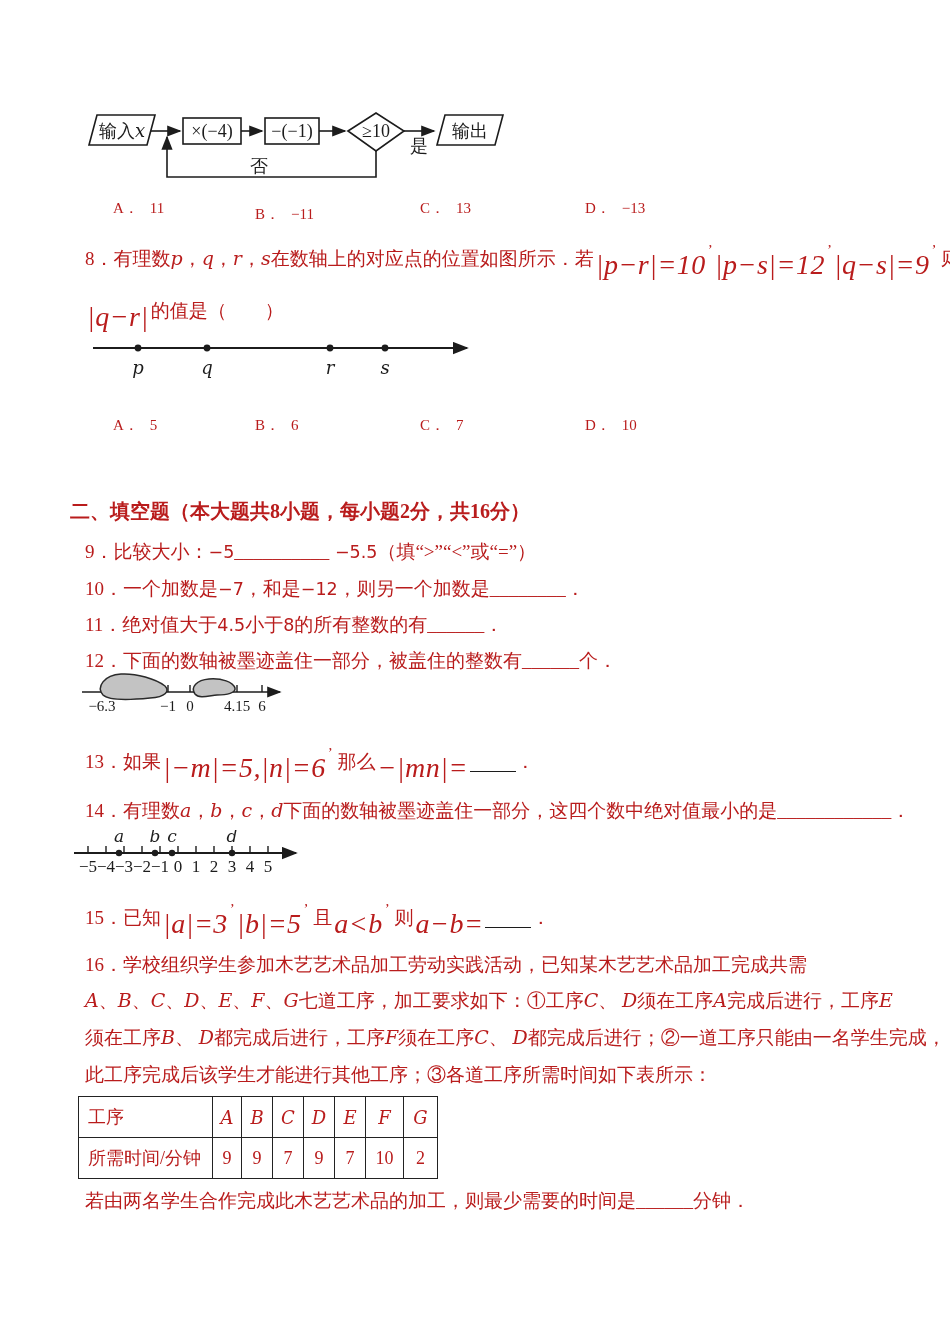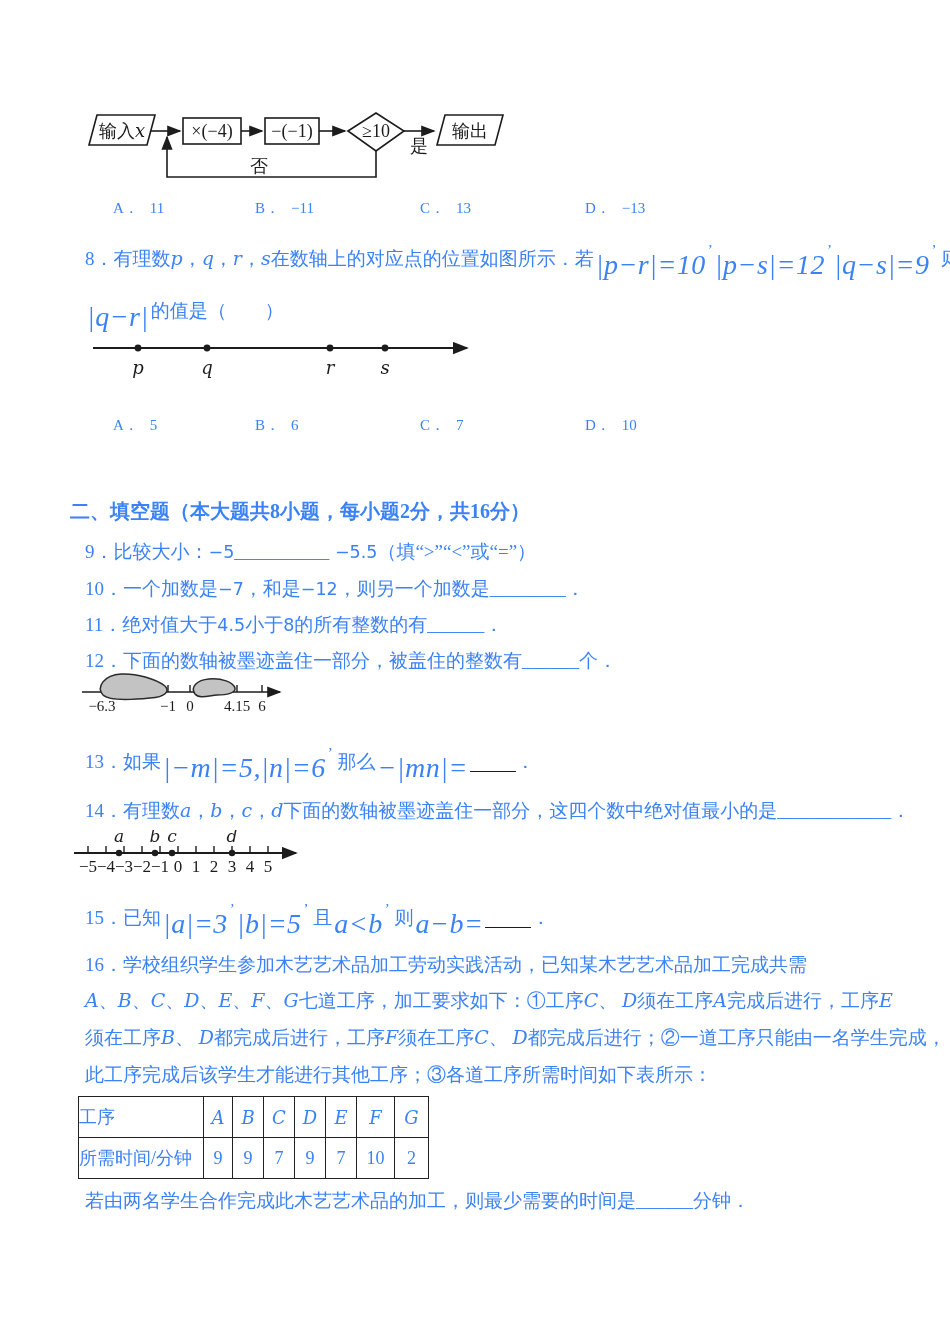--- a/index.html
+++ b/index.html
@@ -1,39 +1,39 @@
 <!DOCTYPE html>
 <html><head>
 <meta charset="utf-8">
 <style>
   html,body { margin:0; padding:0; background:#e8e8e8; }
   #page {
     position:relative; width:950px; height:1344px; background:#ffffff;
-    font-family:"Liberation Serif","DejaVu Serif",serif; color:#3b82f6;
+    font-family:"Liberation Serif","DejaVu Serif",serif; color:#b91c1c;
     overflow:hidden;
   }
   .abs { position:absolute; }
   .line { font-size:19px; line-height:1.25; white-space:nowrap; }
   .seg-cn { }
   .seg-mi { font-family:"DejaVu Serif",serif; font-style:italic; }
   .seg-sn { font-family:"DejaVu Sans","Liberation Sans",sans-serif; font-size:17.5px; }
   .seg-eq { font-family:Liberation Serif, serif; font-style:italic; font-size:28px;
             position:relative; top:9px; margin:0 2px; letter-spacing:0.5px; }
   .seg-pr { font-size:15px; vertical-align:10px; }
   .seg-bl { display:inline-block; width:46px; height:1em;
             border-bottom:1.6px solid #1c1c1c; position:relative; top:4px; }
   .sec-title { font-weight:bold; font-size:20px; }
   .opt { position:absolute; font-size:15px; white-space:nowrap; }
   .opt .lab { margin-right:11px; }
   svg text { fill:#1c1c1c; }
   .fig-label-italic { font-family:"DejaVu Serif",serif; font-style:italic; }
   table.wtable { border-collapse:collapse; table-layout:fixed; }
   table.wtable td { border:1.6px solid #222; font-size:18px; text-align:center;
                     height:40px; padding:0; }
-  table.wtable td.rowhead { text-align:left; font-size:18px;margin-left:16px; }
+  table.wtable td.rowhead { text-align:left; padding-left:9px; font-size:18px;margin-left:16px; }
   table.wtable td.letter { font-family:"DejaVu Serif",serif; font-style:italic; }
 </style>
 </head>
 <body>
 
 <div id="page">
 
   <svg class="abs" style="left:85px; top:108px;" width="424" height="80" viewBox="0 0 424 80">
     <defs>
       <marker id="ah" markerWidth="9" markerHeight="8" refX="8" refY="3.5" orient="auto">
@@ -62,21 +62,21 @@
 
     <polygon points="360,7 418,7 410,37 352,37" fill="none" stroke="#1c1c1c" stroke-width="1.6"></polygon>
     <text x="385" y="29" font-size="18" text-anchor="middle">输出</text>
 
     <path d="M291,43 L291,69 L82,69 L82,29" fill="none" stroke="#1c1c1c" stroke-width="1.6" marker-end="url(#ah)"></path>
     <text x="174" y="64" font-size="18" text-anchor="middle">否</text>
   </svg>
 
   <div>
     <span class="opt" style="left:113px; top:199px;"><span class="lab">A．</span><span>11</span></span>
-    <span class="opt" style="left:255px; top:199px;"><span class="lab">B．</span><span>−11</span></span>
+    <span class="opt" style="left:255px; top:205px;"><span class="lab">B．</span><span>−11</span></span>
     <span class="opt" style="left:420px; top:199px;"><span class="lab">C．</span><span>13</span></span>
     <span class="opt" style="left:585px; top:199px;"><span class="lab">D．</span><span>−13</span></span>
   </div>
 
   <div class="abs line" style="left:85px; top:238px;"><span class="seg-cn">8．有理数</span><span class="seg-mi">p</span><span class="seg-cn">，</span><span class="seg-mi">q</span><span class="seg-cn">，</span><span class="seg-mi">r</span><span class="seg-cn">，</span><span class="seg-mi">s</span><span class="seg-cn">在数轴上的对应点的位置如图所示．若</span><span class="seg-eq">|p−r|=10</span><span class="seg-pr">’</span><span class="seg-eq">|p−s|=12</span><span class="seg-pr">’</span><span class="seg-eq">|q−s|=9</span><span class="seg-pr">’</span><span class="seg-cn"> 则</span></div>
   <div class="abs line" style="left:85px; top:290px;"><span class="seg-eq">|q−r|</span><span class="seg-cn">的值是（　　）</span></div>
 
   <svg class="abs" style="left:85px; top:332px;" width="400" height="50" viewBox="0 0 400 50">
     <line x1="8" y1="16" x2="382" y2="16" stroke="#1c1c1c" stroke-width="1.8" marker-end="url(#ah)"></line>
     <circle cx="53" cy="16" r="3.4" fill="#1c1c1c"></circle>

